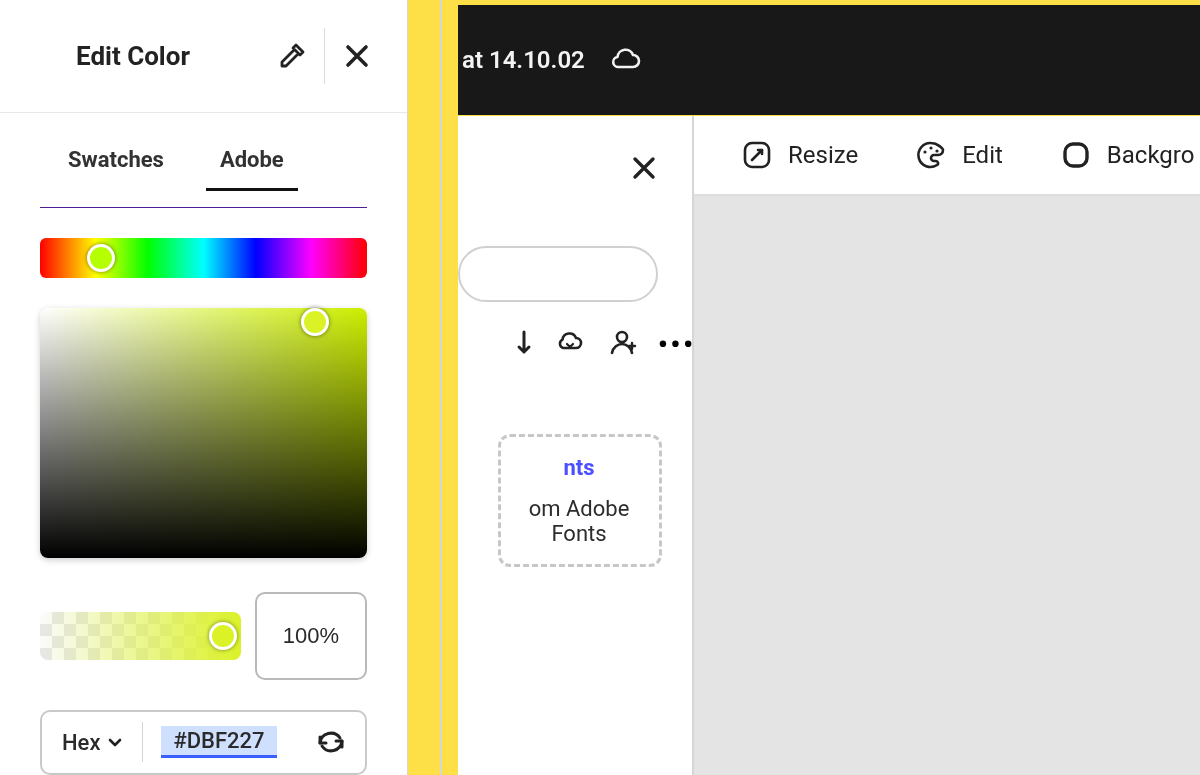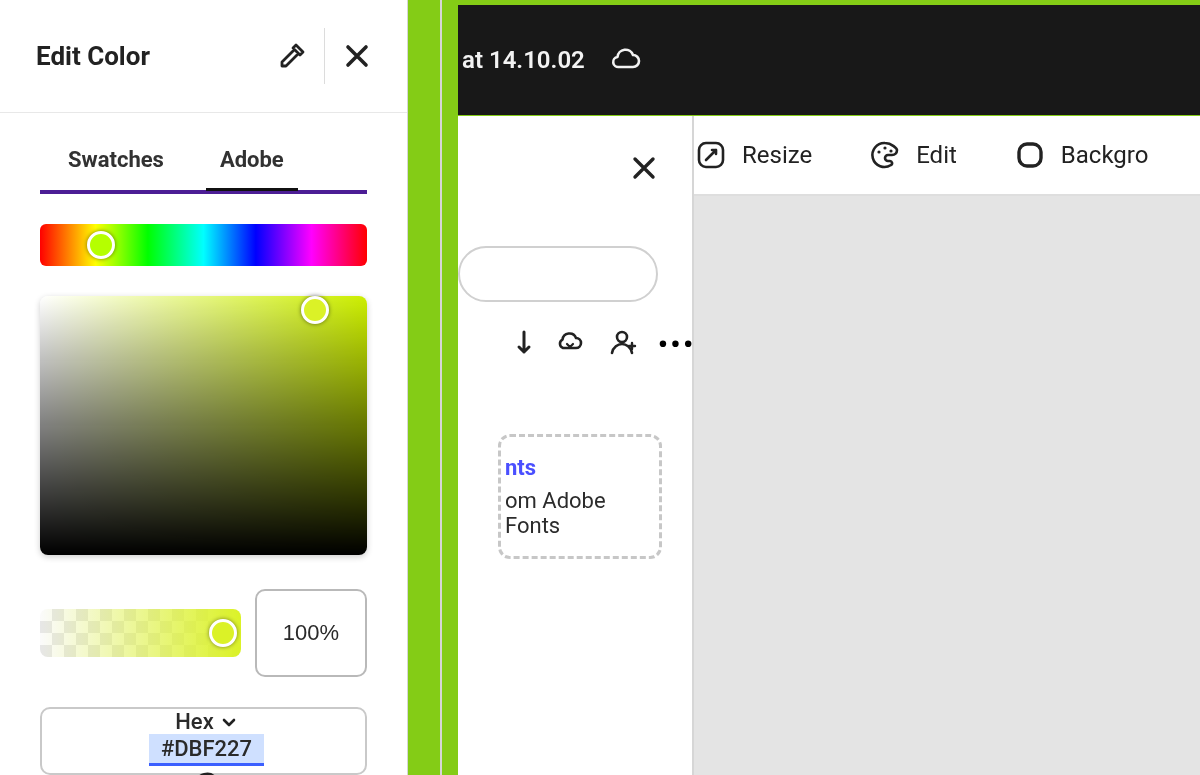--- a/index.html
+++ b/index.html
@@ -28,20 +28,21 @@
     display: flex;
     align-items: center;
     padding: 28px 28px 28px 36px;
     border-bottom: 1px solid #e8e8e8;
   }
   .cp-title {
     font-size: 26px;
     font-weight: 700;
     color: #222;
     flex: 1;
+    margin-left: 40px;
   }
   .cp-tools {
     display: flex;
     align-items: center;
   }
   .cp-tool-btn {
     width: 44px;
     height: 44px;
     display: flex;
     align-items: center;
@@ -51,23 +52,23 @@
   .cp-divider {
     width: 1px;
     height: 56px;
     background: #dcdcdc;
     margin: 0 10px;
   }
 
   
   .cp-tabs {
     display: flex;
-    border-bottom: 4px solid #4c1d95;
+    border-bottom: 1px solid #4c1d95;
     margin: 18px 40px 0 40px;
-    padding-bottom: 0;
+    padding-bottom: 17px;
   }
   .cp-tab {
     flex: 0 0 auto;
     padding: 16px 8px 18px 8px;
     font-size: 22px;
     font-weight: 700;
     color: #323232;
     cursor: pointer;
     position: relative;
   }
@@ -172,21 +173,20 @@
 
   
   .hex-row {
     margin: 30px 40px 0 40px;
     height: 68px;
     border: 2px solid #c9c9c9;
     border-radius: 10px;
     display: flex;
     align-items: center;
     padding: 0 14px 0 20px;
-    flex-direction: column;
   }
   .hex-mode {
     display: flex;
     align-items: center;
     font-size: 22px;
     color: #2a2a2a;
     font-weight: 500;
     cursor: pointer;
     gap: 6px;
   }
@@ -214,21 +214,21 @@
     cursor: pointer;
   }
 
   
   .right-area {
     position: absolute;
     left: 408px;
     top: 0;
     right: 0;
     bottom: 0;
-    background: #84cc16;
+    background: #fde047;
   }
   .secondary-panel-border {
     position: absolute;
     left: 32px;
     top: 0;
     bottom: 0;
     width: 2px;
     background: #d6d6d6;
   }
   .canvas-sep {
@@ -311,31 +311,31 @@
   }
 
   .dashed-card {
     position: absolute;
     left: 40px;
     right: 30px;
     border: 3px dashed #c7c7c7;
     border-radius: 12px;
     padding: 18px 6px 18px 4px;
   }
-  .dashed-card.fonts { top: 318px; }
+  .dashed-card.fonts { top: 318px; text-align: center; }
   .dashed-card.graphics { top: 560px; }
   .card-link {
     color: #4a4fff;
     font-size: 22px;
     font-weight: 700;
   }
   .card-sub {
     color: #2c2c2c;
     font-size: 22px;
-    margin-top: 8px;
+    margin-top: 16px;
   }
 
   
   .canvas-stage {
     position: absolute;
     left: 286px;
     top: 196px;
     right: 0;
     bottom: 0;
     background: #e4e4e4;
@@ -345,20 +345,21 @@
   .tool-ribbon {
     position: absolute;
     top: 116px;
     left: 286px;
     right: 0;
     height: 80px;
     background: #fff;
     display: flex;
     align-items: center;
     gap: 56px;
+    padding-left: 46px;
     border-bottom: 2px solid #dedede;
   }
   .rib-item {
     display: flex;
     align-items: center;
     gap: 14px;
     font-size: 24px;
     color: #222;
     cursor: pointer;
   }

